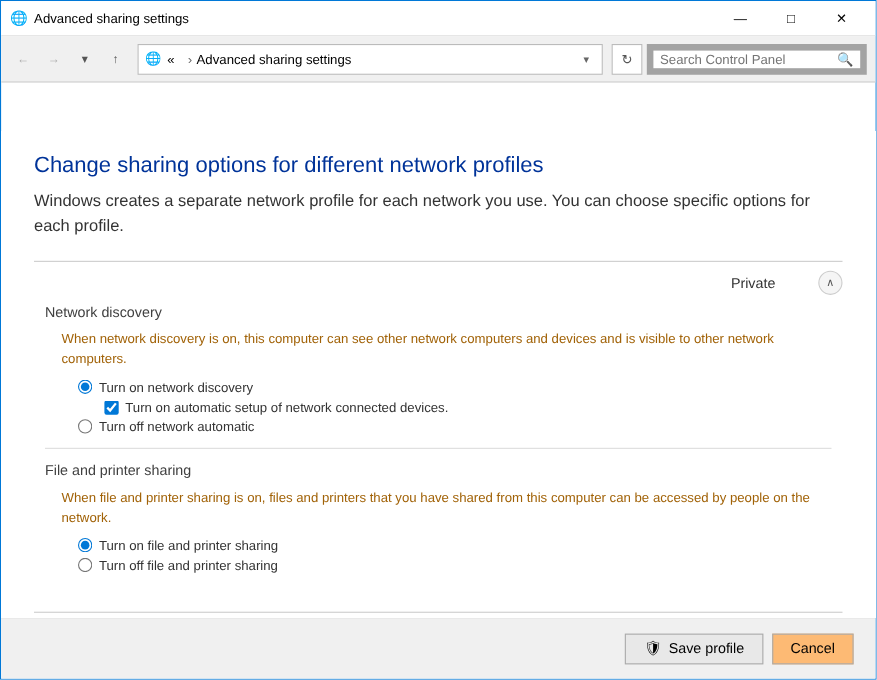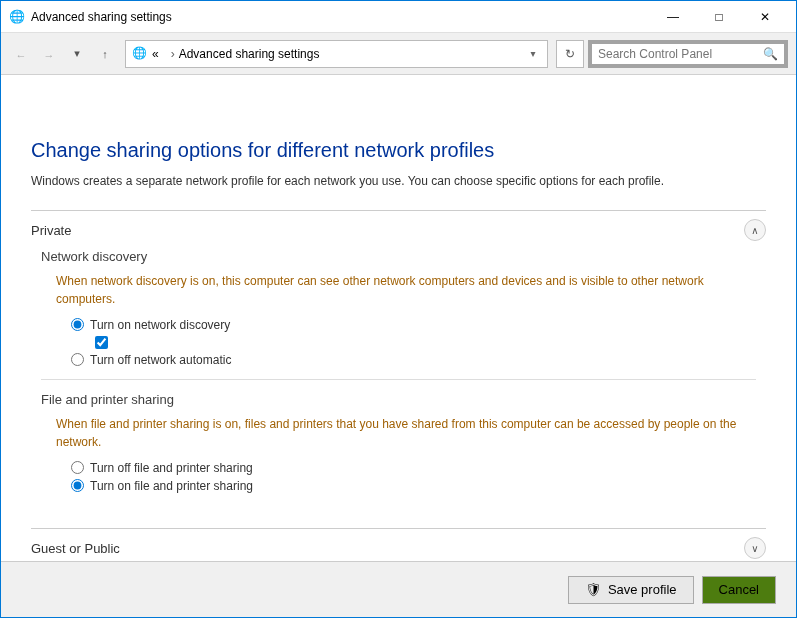--- a/index.html
+++ b/index.html
@@ -134,21 +134,21 @@
       display: flex;
       align-items: center;
       justify-content: center;
       font-size: 12px;
       color: #555;
     }
 
     .search-box {
       width: 200px;
       height: 28px;
-      border: 4px solid #a3a3a3;
+      border: 6px solid #a3a3a3;
       background: #fff;
       display: flex;
       align-items: center;
       padding: 0 6px;
     }
 
     .search-input {
       border: none;
       outline: none;
       width: 100%;
@@ -170,37 +170,38 @@
       margin-top: 44px;
     }
 
     .page-title {
       font-size: 20px;
       color: #003399;
       margin-bottom: 10px;
     }
 
     .page-desc {
-      font-size: 12px;
+      font-size: 15px;
       color: #333;
       margin-bottom: 20px;
       line-height: 1.5;
     }
 
     .section {
       border-top: 1px solid #ccc;
       margin-bottom: 10px;
     }
 
     .section-header {
       display: flex;
       align-items: center;
-      justify-content: space-between;
+      justify-content: flex-end;
       padding: 8px 0;
       cursor: pointer;
+      gap: 39px;
     }
 
     .section-label {
       font-size: 13px;
       color: #333;
     }
 
     .section-toggle {
       width: 22px;
       height: 22px;
@@ -280,21 +281,21 @@
       justify-content: flex-end;
       padding: 0 20px;
       gap: 8px;
       flex-shrink: 0;
     }
 
     .footer-btn {
       height: 28px;
       padding: 0 16px;
       border: 1px solid #aaa;
-      background: #4d7c0f;
+      background: #fdba74;
       cursor: pointer;
       font-size: 13px;
       color: #000;
       display: flex;
       align-items: center;
       gap: 6px;
     }
 
     .footer-btn.primary {
       background: #e8e8e8;
@@ -354,42 +355,43 @@
           <div class="subsection-title">Network discovery</div>
           <div class="subsection-desc">When network discovery is on, this computer can see other network computers and devices and is visible to other network computers.</div>
 
           <div class="radio-group">
             <label class="radio-item">
               <input type="radio" name="network-discovery" checked="" style="">
               <span>Turn on network discovery</span>
             </label>
             <div class="checkbox-item">
               <input type="checkbox" checked="" style="">
+              <span>Turn on automatic setup of network connected devices.</span>
             </div>
             <label class="radio-item">
               <input type="radio" name="network-discovery" style="">
               <span>Turn off network automatic</span>
             </label>
           </div>
         </div>
 
         <hr class="subsection-divider">
 
         <div>
           <div class="subsection-title">File and printer sharing</div>
           <div class="subsection-desc">When file and printer sharing is on, files and printers that you have shared from this computer can be accessed by people on the network.</div>
 
           <div class="radio-group">
             <label class="radio-item">
+              <input type="radio" name="file-printer" checked="" style="">
+              <span>Turn on file and printer sharing</span>
+            </label>
+            <label class="radio-item">
               <input type="radio" name="file-printer" style="">
               <span>Turn off file and printer sharing</span>
-            </label>
-            <label class="radio-item">
-              <input type="radio" name="file-printer" checked="" style="">
-              <span>Turn on file and printer sharing</span>
             </label>
           </div>
         </div>
 
       </div>
     </div>
 
     <div class="section">
       <div class="section-header">
         <span class="section-label">Guest or Public</span>

